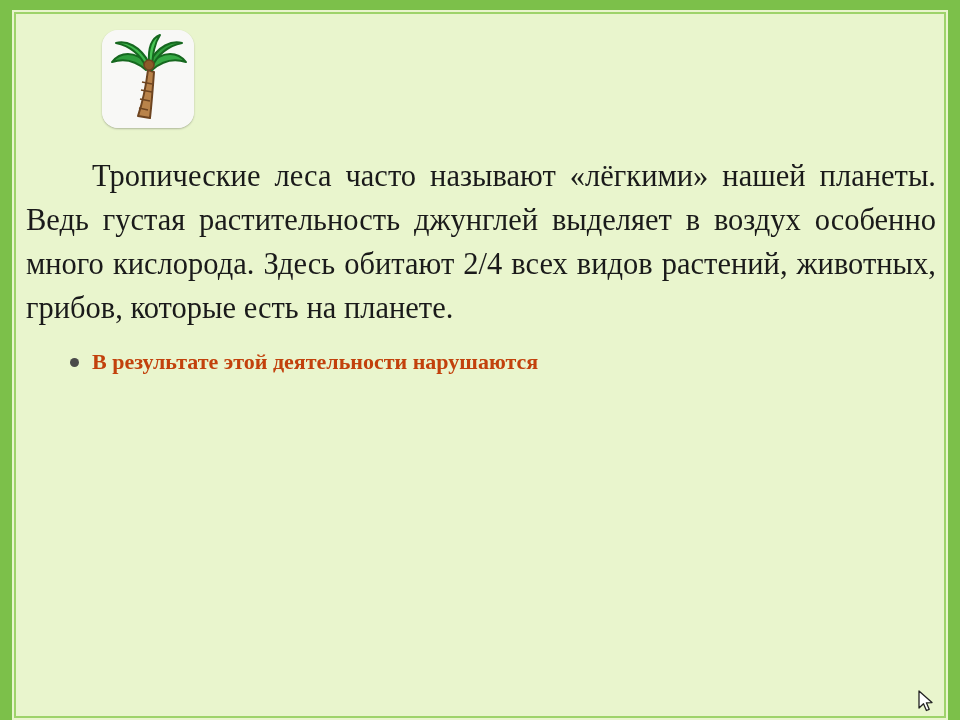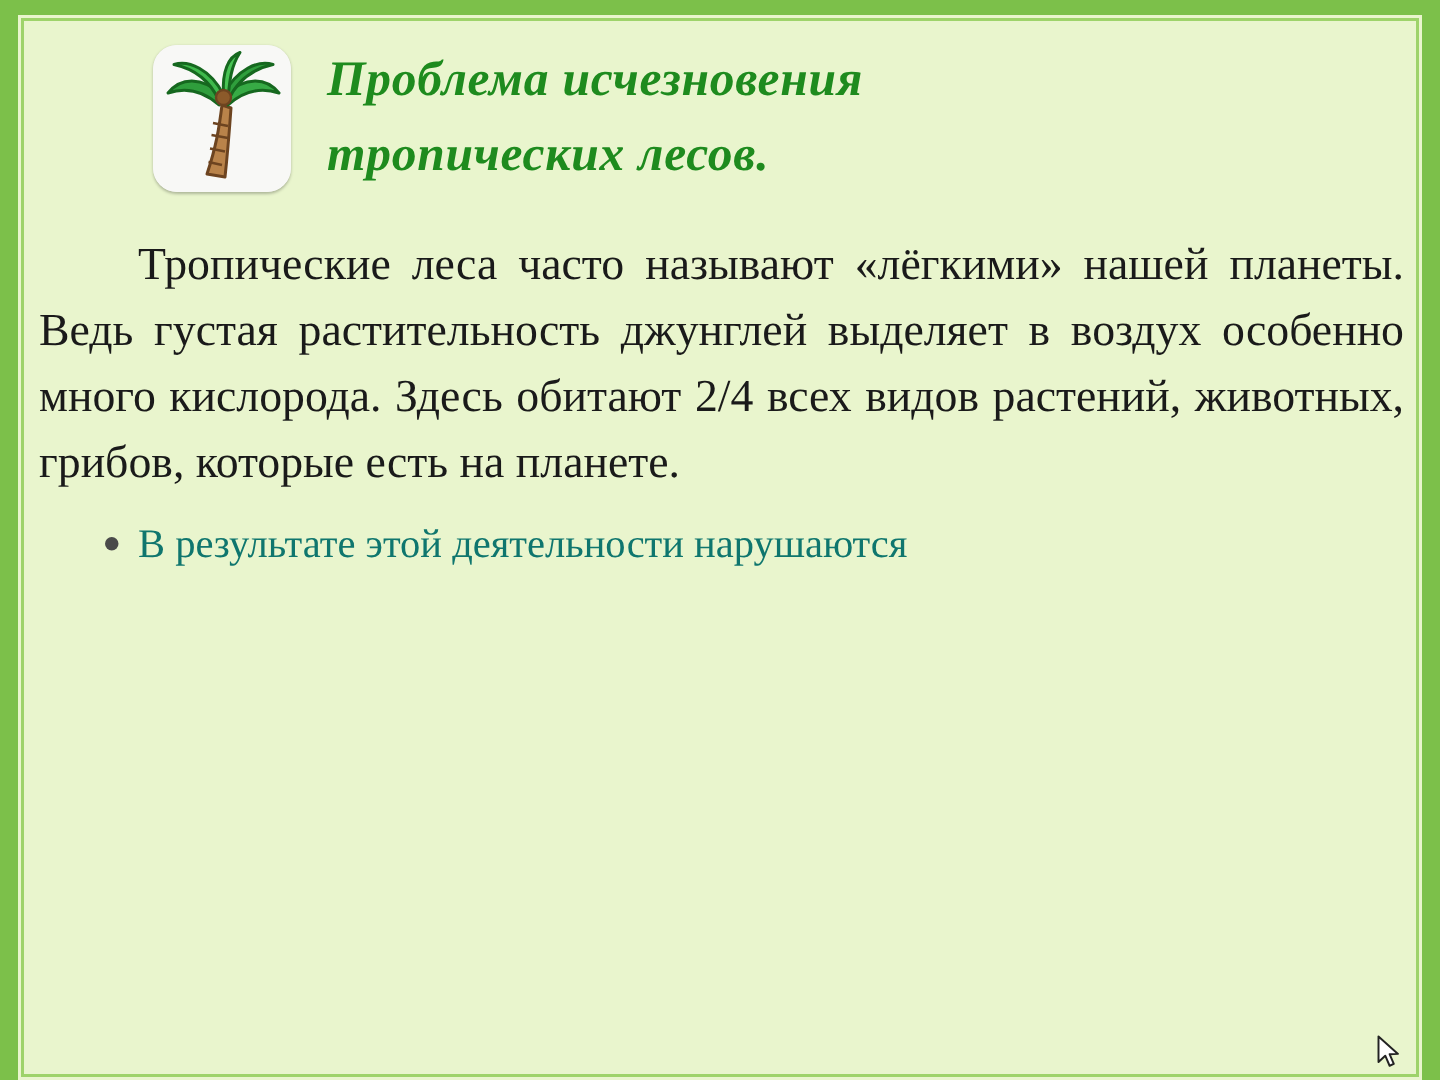--- a/index.html
+++ b/index.html
@@ -107,24 +107,24 @@
   p.para:last-of-type { margin-bottom: 0; }
 
   .bullet-list {
     margin: 10px 0 0 0;
     padding: 0;
     list-style: none;
   }
   .bullet-item {
     position: relative;
     padding-left: 66px;
-    font-weight: normal;
-    font-size: 27px;
+    font-weight: bold;
+    font-size: 22px;
     line-height: 44px;
-    color: #0f766e;
+    color: #c2410c;
     text-align: justify;
   }
   .bullet-item .dot {
     position: absolute;
     left: 44px;
     top: 18px;
     width: 9px;
     height: 9px;
     background: #4a4a4a;
     border-radius: 50%;
@@ -156,24 +156,20 @@
           <path d="M40 52 L50 54 M39 60 L50 62 M38 69 L48 71 M37 78 L46 80" stroke="#6d4420" stroke-width="1.6"></path>
 
           <path d="M47 34 C32 20, 18 22, 10 32 C22 28, 34 31, 44 40 Z" fill="#2f9e3c" stroke="#16681f" stroke-width="2" stroke-linejoin="round"></path>
           <path d="M47 34 C62 20, 76 22, 84 32 C72 28, 60 31, 50 40 Z" fill="#37ab45" stroke="#16681f" stroke-width="2" stroke-linejoin="round"></path>
           <path d="M47 33 C38 16, 24 10, 14 13 C28 16, 38 24, 44 37 Z" fill="#3fb94c" stroke="#16681f" stroke-width="2" stroke-linejoin="round"></path>
           <path d="M47 33 C56 16, 70 10, 80 13 C66 16, 56 24, 50 37 Z" fill="#2f9e3c" stroke="#16681f" stroke-width="2" stroke-linejoin="round"></path>
           <path d="M47 33 C46 18, 50 8, 58 5 C52 14, 51 24, 50 36 Z" fill="#49c455" stroke="#16681f" stroke-width="2" stroke-linejoin="round"></path>
           <circle cx="47" cy="35" r="5" fill="#8c5a2a" stroke="#6d4420" stroke-width="1.6"></circle>
         </svg>
       </div>
-      <div class="title">
-        <span>Проблема исчезновения</span>
-        <span class="line2">тропических лесов.</span>
-      </div>
     </div>
 
     <div class="body-text">
       <p class="para">Тропические леса часто называют «лёгкими» нашей планеты. Ведь густая растительность джунглей выделяет в воздух особенно много кислорода. Здесь обитают 2/4 всех видов растений, животных, грибов, которые есть на планете.</p>
       <ul class="bullet-list">
         <li class="bullet-item">
           <span class="dot"></span>
           <span>В результате этой деятельности нарушаются</span>
         </li>
       </ul>

